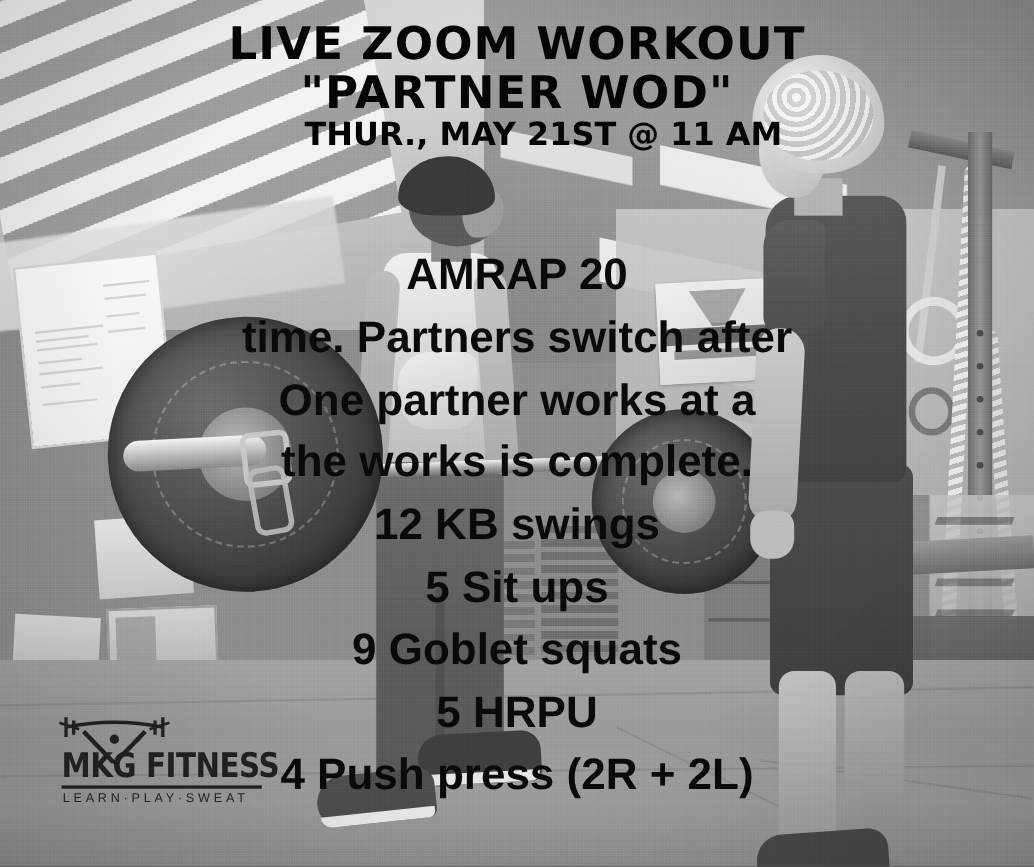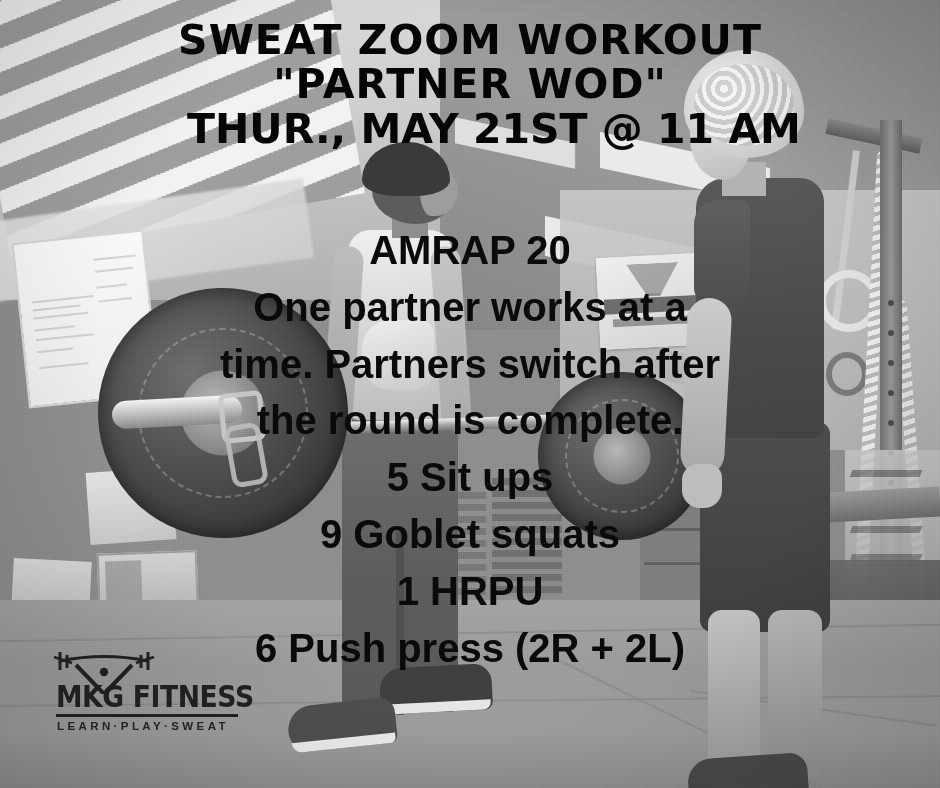--- a/index.html
+++ b/index.html
@@ -352,21 +352,21 @@
     position:absolute;left:0;right:0;top:18px;
     text-align:center;color:#050505;
     font-weight:bold;
     font-family:"DejaVu Sans",sans-serif;
     letter-spacing:.5px;
     line-height:1.08;
   }
   .hl-line{display:block;font-size:40px;white-space:nowrap;}
   .hl-1{font-size:41px;letter-spacing:1px;}
   .hl-2{font-size:41px;letter-spacing:1px;}
-  .hl-3{font-size:41px;letter-spacing:0px;padding-left:48px;}
+  .hl-3{font-size:29px;letter-spacing:0px;padding-left:48px;}
 
   .body-block{
     position:absolute;left:0;right:0;top:222px;
     text-align:center;color:#0a0a0a;
     font-family:"Liberation Sans",sans-serif;
     font-weight:bold;
   }
   .bl{display:block;font-size:40px;line-height:1.42;white-space:nowrap;}
 
   
@@ -375,21 +375,21 @@
   .logo-name{
     position:absolute;left:30px;top:30px;width:186px;
     font-family:"DejaVu Sans",sans-serif;font-weight:bold;
     font-size:31px;letter-spacing:-.5px;
     transform:scaleX(.86);transform-origin:left center;
     white-space:nowrap;color:#202020;
   }
   .logo-rule{position:absolute;left:30px;top:66px;width:182px;height:3px;background:#202020;}
   .logo-tag{
     position:absolute;left:31px;top:72px;width:190px;
-    font-family:"Liberation Sans",sans-serif;font-weight:bold;
+    font-family:"Liberation Sans",sans-serif;font-weight:normal;
     font-size:11.5px;letter-spacing:3.4px;color:#232323;white-space:nowrap;
   }
 </style>
 </head>
 <body>
 
 <div class="poster">
 
   <div class="photo">
     <div class="wall"></div>
@@ -512,34 +512,35 @@
       <div class="p2-hair"></div>
     </div>
 
     <div class="grain"></div>
     <div class="vignette"></div>
   </div>
 
   <div class="overlay">
 
     <div class="headline">
-      <span class="hl-line hl-1">SWEAT ZOOM WORKOUT</span>
+      <span class="hl-line hl-1">LIVE ZOOM WORKOUT</span>
       <span class="hl-line hl-2">"PARTNER WOD"</span>
       <span class="hl-line hl-3">THUR., MAY 21ST @ 11 AM</span>
     </div>
 
     <div class="body-block">
       <span class="bl">AMRAP 20</span>
+      <span class="bl">time.  Partners switch after</span>
       <span class="bl">One partner works at a</span>
-      <span class="bl">time.  Partners switch after</span>
-      <span class="bl">the round is complete.</span>
+      <span class="bl">the works is complete.</span>
+      <span class="bl">12 KB swings</span>
       <span class="bl">5 Sit ups</span>
       <span class="bl">9 Goblet squats</span>
-      <span class="bl">1 HRPU</span>
-      <span class="bl">6 Push press (2R + 2L)</span>
+      <span class="bl">5 HRPU</span>
+      <span class="bl">4 Push press (2R + 2L)</span>
     </div>
 
     <div class="logo">
       <svg class="logo-mark" viewBox="0 0 104 46">
 
         <path d="M8 13 Q52 4 96 13" stroke="#202020" stroke-width="3.2" fill="none"></path>
 
         <line x1="8" y1="4" x2="8" y2="22" stroke="#202020" stroke-width="3"></line>
         <line x1="15" y1="7" x2="15" y2="20" stroke="#202020" stroke-width="3"></line>
         <line x1="2" y1="9" x2="20" y2="15" stroke="#202020" stroke-width="2.4"></line>

